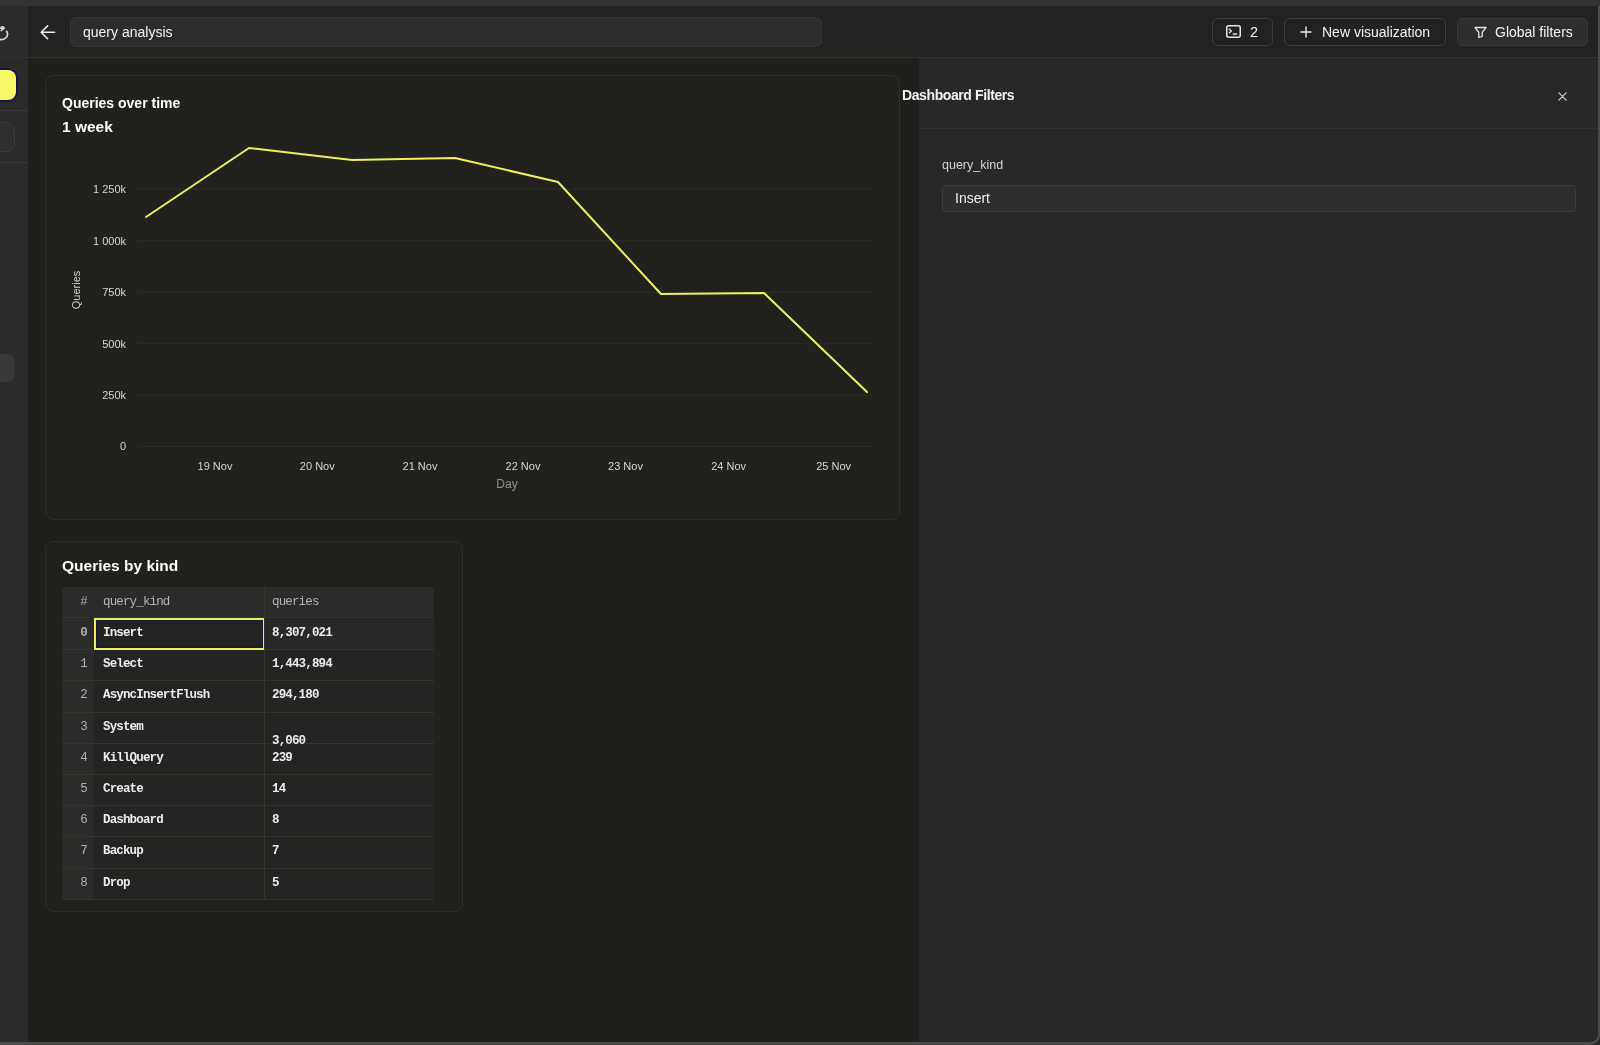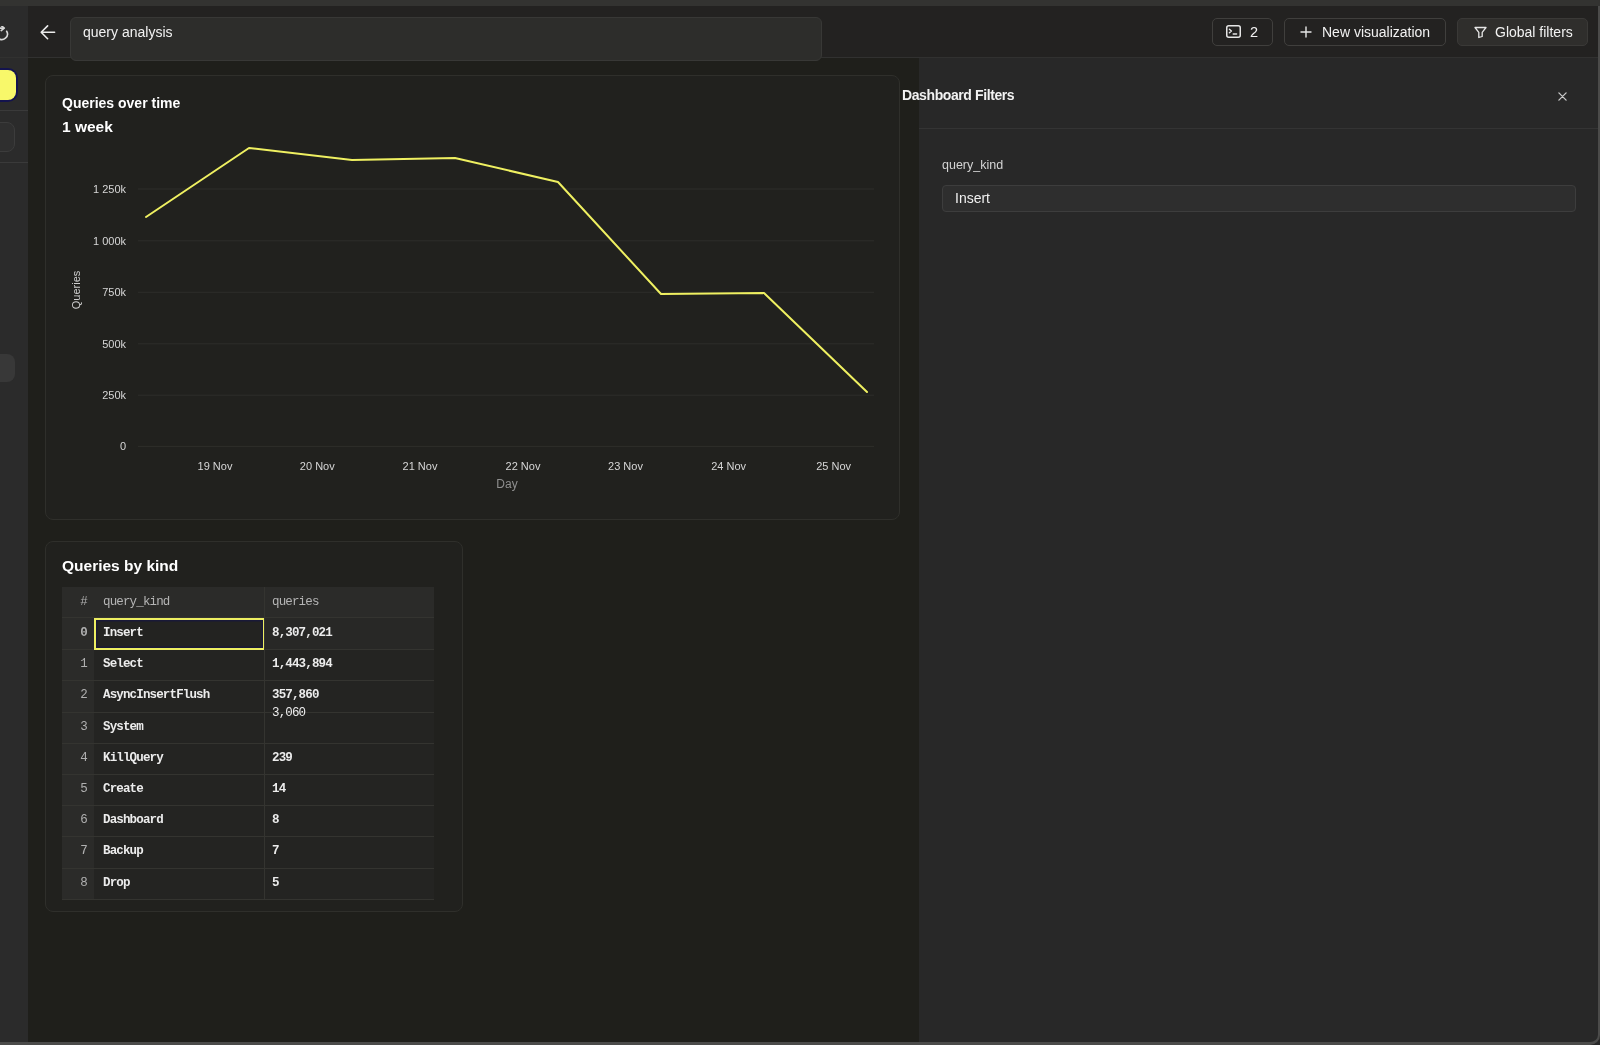--- a/index.html
+++ b/index.html
@@ -20,21 +20,21 @@
 <svg class="abs" style="left:-7px;top:26px;" width="16" height="16" viewBox="0 0 16 16" fill="none">
   <path d="M13.66 5.25 A5.5 5.5 0 1 1 4.14 5.25" stroke="#d8d8d8" stroke-width="1.6" stroke-linecap="round"></path>
   <path d="M0 2.1 H10.2" stroke="#d8d8d8" stroke-width="1.6" stroke-linecap="round"></path>
   <path d="M8.2 -0.4 L11.3 2.1 L8.2 4.6" stroke="#d8d8d8" stroke-width="1.6" stroke-linecap="round" stroke-linejoin="round"></path>
 </svg>
 
 <svg class="abs" style="left:39px;top:24px;" width="17" height="17" viewBox="0 0 17 17" fill="none">
   <path d="M15.6 8.3H2.2M8.6 1.9 2.2 8.3l6.4 6.4" stroke="#ececec" stroke-width="1.6" stroke-linecap="round" stroke-linejoin="round"></path>
 </svg>
 
-<div class="abs" style="left:70px;top:17px;width:752px;height:44px;background:#2d2d2b;border:1px solid #383836;border-radius:6px;color:#f2f2f2;font-size:14px;line-height:28px;padding-left:12px;">query analysis</div>
+<div class="abs" style="left:70px;top:17px;width:752px;height:30px;background:#2d2d2b;border:1px solid #383836;border-radius:6px;color:#f2f2f2;font-size:14px;line-height:28px;padding-left:12px;">query analysis</div>
 
 <div class="abs" style="left:1212px;top:18px;width:61px;height:28px;border:1px solid #403f3d;border-radius:5px;"></div>
 <svg class="abs" style="left:1226px;top:25px;" width="15" height="13" viewBox="0 0 15 13" fill="none">
   <rect x="0.75" y="0.75" width="13.5" height="11.5" rx="2" stroke="#e6e6e6" stroke-width="1.5"></rect>
   <path d="M3.4 4.2 5.4 6 3.4 7.8" stroke="#e6e6e6" stroke-width="1.4" stroke-linecap="round" stroke-linejoin="round"></path>
   <path d="M7.2 9h3.4" stroke="#e6e6e6" stroke-width="1.4" stroke-linecap="round"></path>
 </svg>
 <div class="abs" style="left:1247px;top:18px;width:14px;height:28px;color:#f2f2f2;font-size:14.5px;line-height:28px;text-align:center;">2</div>
 
 <div class="abs" style="left:1284px;top:18px;width:162px;height:28px;border:1px solid #403f3d;border-radius:5px;"></div>
@@ -122,24 +122,24 @@
   <div class="abs" style="left:0;top:311.8px;width:372px;height:1px;background:#343430;"></div>
   <div class="abs" style="left:32px;top:31px;width:171px;height:32px;border:2px solid #edee61;background:#232321;box-shadow:inset 0 0 0 1.5px #191938;"></div>
   <div class="abs" style="left:0;top:31.0px;width:32px;height:31.2px;color:#b0b0b0;line-height:31.2px;text-align:right;padding-right:7px;font-weight:bold;">0</div>
   <div class="abs" style="left:41px;top:31.0px;height:31.2px;color:#ececec;line-height:31.2px;font-weight:bold;">Insert</div>
   <div class="abs" style="left:210px;top:31.0px;height:31.2px;color:#ececec;line-height:31.2px;font-weight:bold;">8,307,021</div>
   <div class="abs" style="left:0;top:62.2px;width:32px;height:31.2px;color:#b0b0b0;line-height:31.2px;text-align:right;padding-right:7px;font-weight:normal;">1</div>
   <div class="abs" style="left:41px;top:62.2px;height:31.2px;color:#ececec;line-height:31.2px;font-weight:bold;">Select</div>
   <div class="abs" style="left:210px;top:62.2px;height:31.2px;color:#ececec;line-height:31.2px;font-weight:bold;">1,443,894</div>
   <div class="abs" style="left:0;top:93.4px;width:32px;height:31.2px;color:#b0b0b0;line-height:31.2px;text-align:right;padding-right:7px;font-weight:normal;">2</div>
   <div class="abs" style="left:41px;top:93.4px;height:31.2px;color:#ececec;line-height:31.2px;font-weight:bold;">AsyncInsertFlush</div>
-  <div class="abs" style="left:210px;top:93.4px;height:31.2px;color:#ececec;line-height:31.2px;font-weight:bold;">357,860</div>
+  <div class="abs" style="left:210px;top:93.4px;height:31.2px;color:#ececec;line-height:31.2px;font-weight:bold;">294,180</div>
   <div class="abs" style="left:0;top:124.6px;width:32px;height:31.2px;color:#b0b0b0;line-height:31.2px;text-align:right;padding-right:7px;font-weight:normal;">3</div>
   <div class="abs" style="left:41px;top:124.6px;height:31.2px;color:#ececec;line-height:31.2px;font-weight:bold;">System</div>
-  <div class="abs" style="left:210px;top:111px;height:31.2px;color:#ececec;line-height:31.2px;font-weight:normal;">3,060</div>
+  <div class="abs" style="left:210px;top:139px;height:31.2px;color:#ececec;line-height:31.2px;font-weight:bold;">3,060</div>
   <div class="abs" style="left:0;top:155.8px;width:32px;height:31.2px;color:#b0b0b0;line-height:31.2px;text-align:right;padding-right:7px;font-weight:normal;">4</div>
   <div class="abs" style="left:41px;top:155.8px;height:31.2px;color:#ececec;line-height:31.2px;font-weight:bold;">KillQuery</div>
   <div class="abs" style="left:210px;top:155.8px;height:31.2px;color:#ececec;line-height:31.2px;font-weight:bold;">239</div>
   <div class="abs" style="left:0;top:187.0px;width:32px;height:31.2px;color:#b0b0b0;line-height:31.2px;text-align:right;padding-right:7px;font-weight:normal;">5</div>
   <div class="abs" style="left:41px;top:187.0px;height:31.2px;color:#ececec;line-height:31.2px;font-weight:bold;">Create</div>
   <div class="abs" style="left:210px;top:187.0px;height:31.2px;color:#ececec;line-height:31.2px;font-weight:bold;">14</div>
   <div class="abs" style="left:0;top:218.2px;width:32px;height:31.2px;color:#b0b0b0;line-height:31.2px;text-align:right;padding-right:7px;font-weight:normal;">6</div>
   <div class="abs" style="left:41px;top:218.2px;height:31.2px;color:#ececec;line-height:31.2px;font-weight:bold;">Dashboard</div>
   <div class="abs" style="left:210px;top:218.2px;height:31.2px;color:#ececec;line-height:31.2px;font-weight:bold;">8</div>
   <div class="abs" style="left:0;top:249.4px;width:32px;height:31.2px;color:#b0b0b0;line-height:31.2px;text-align:right;padding-right:7px;font-weight:normal;">7</div>

